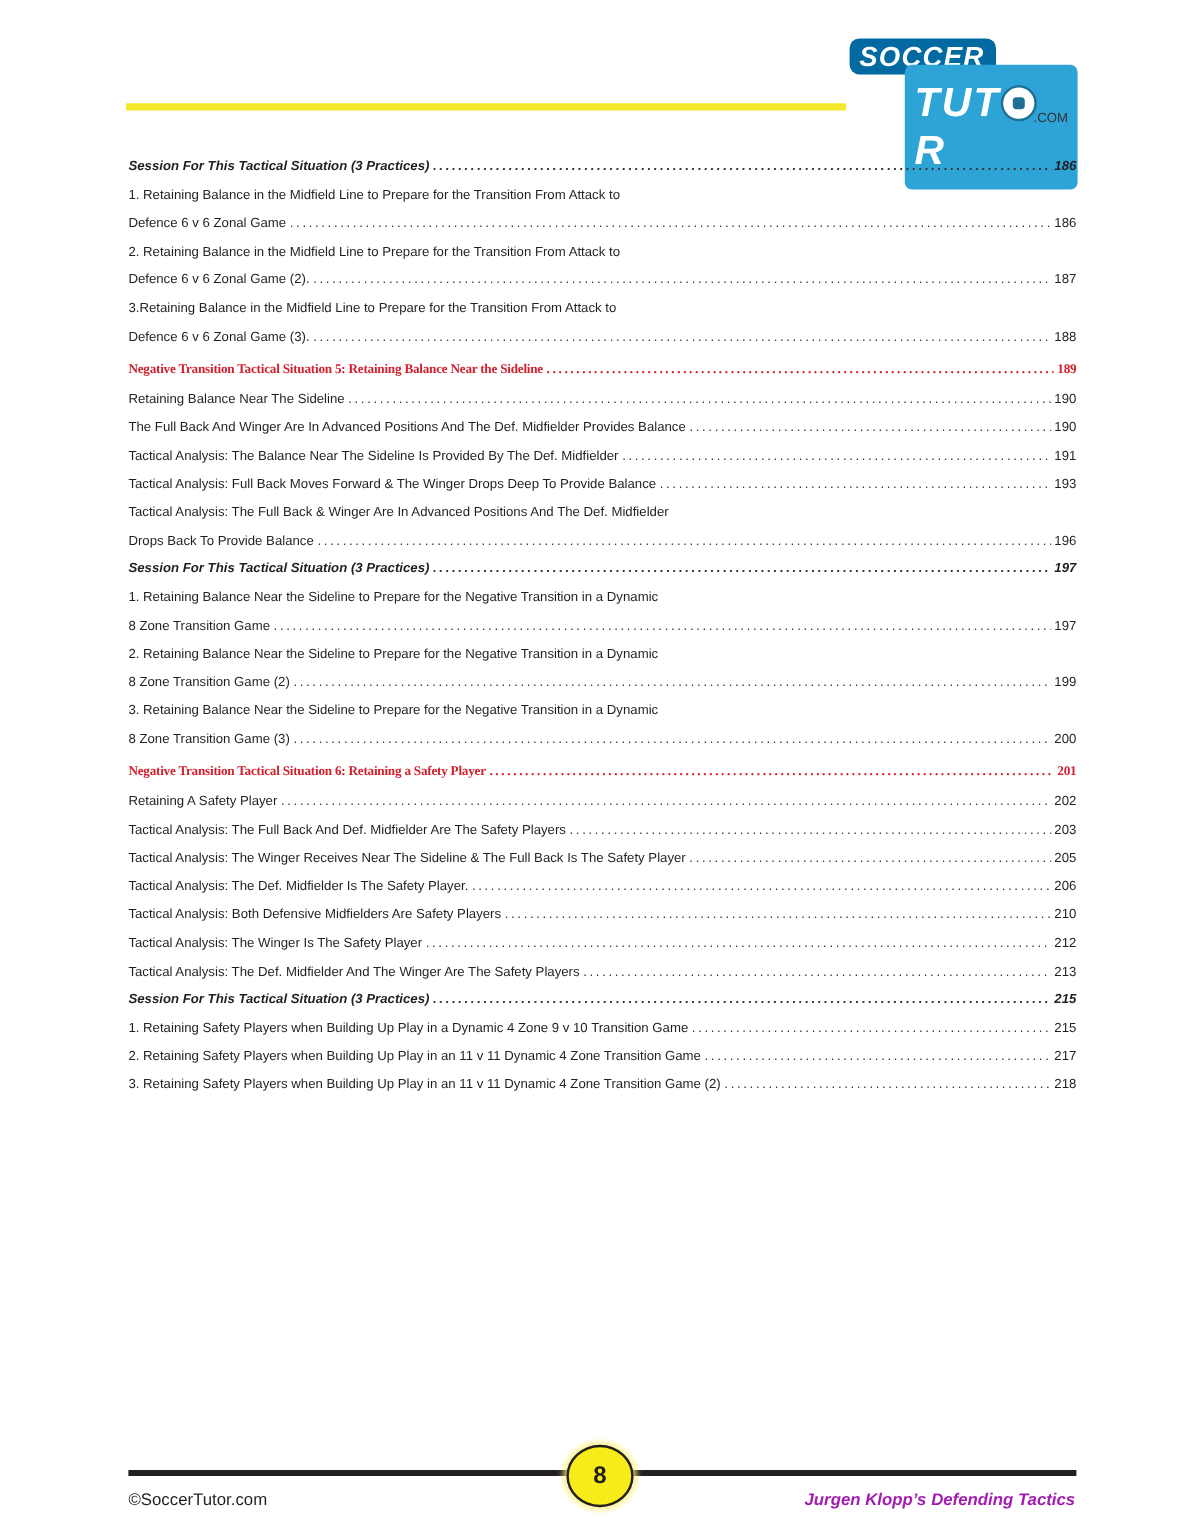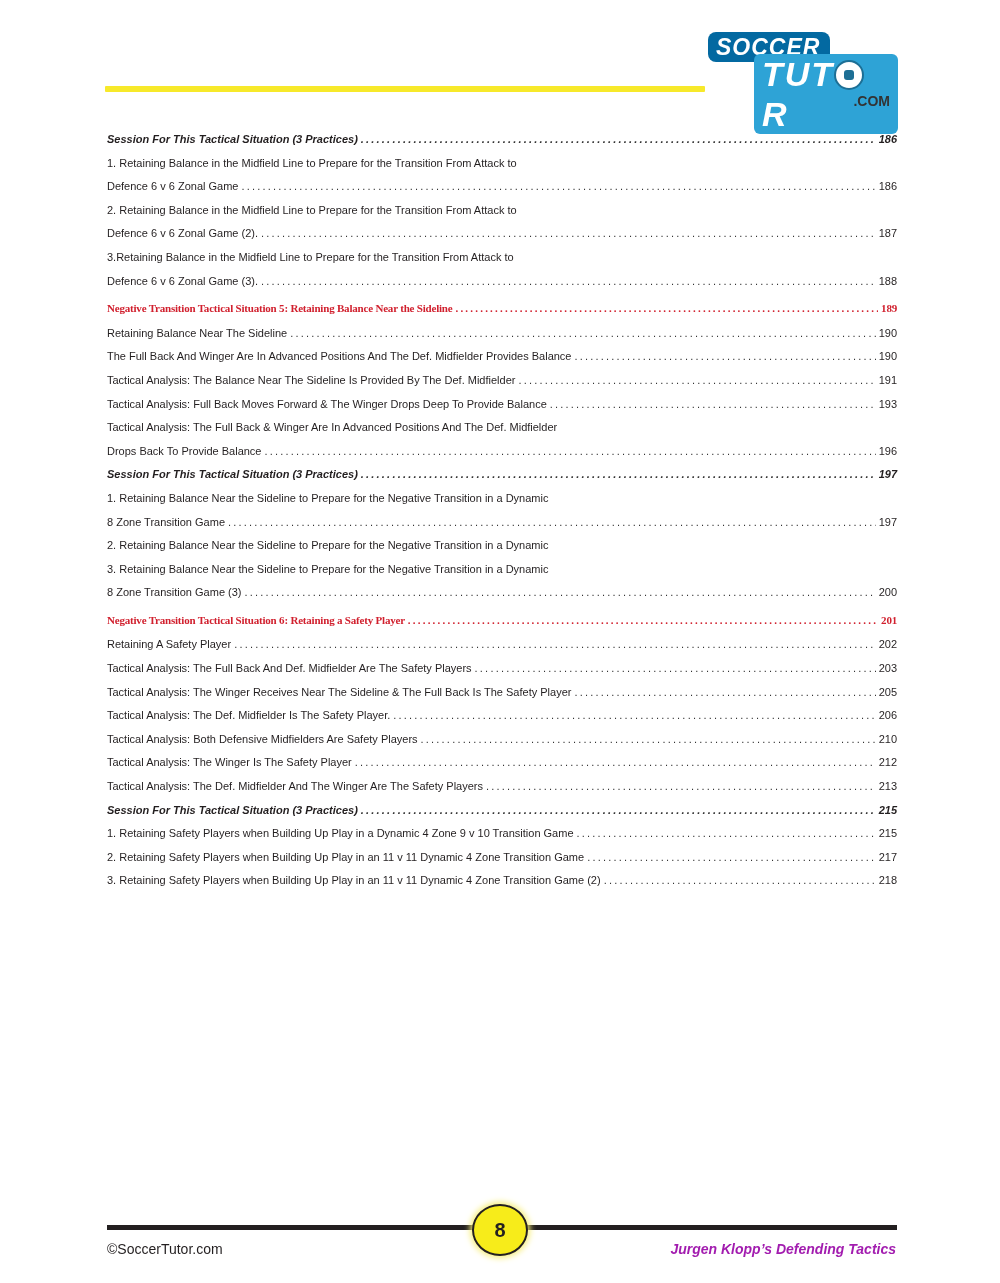--- a/index.html
+++ b/index.html
@@ -5,25 +5,25 @@
   html, body { margin: 0; padding: 0; background: #ffffff; }
   body { width: 1000px; height: 1283px; position: relative; overflow: hidden;
          font-family: "Liberation Sans", "DejaVu Sans", sans-serif; color: #231f20; }
 
   
   .header-rule { position: absolute; left: 105px; top: 86px; width: 600px; height: 6px; background: #f7e92a; border-radius: 1px; }
   .logo { position: absolute; left: 708px; top: 32px; width: 190px; height: 72px; }
   .logo .soccer { position: absolute; left: 0; top: 0; background: #0369a1; color: #fff; font-weight: bold; font-style: italic;
                   font-size: 23px; padding: 2px 10px 2px 8px; border-radius: 8px; letter-spacing: 1px; line-height: 26px; }
   .logo .tutor { position: absolute; left: 46px; top: 22px; background: #2ea3d6; color: #fff; font-weight: bold; font-style: italic;
-                 font-size: 34px; padding: 0 8px; border-radius: 6px; letter-spacing: 2px; line-height: 40px; }
+                 font-size: 34px; padding: 12px 8px; border-radius: 6px; letter-spacing: 2px; line-height: 40px; }
   .logo .ball { display: inline-block; width: 30px; height: 30px; border-radius: 50%; background: #fff; border: 2px solid #1d6f95;
                 vertical-align: -4px; position: relative; box-sizing: border-box; }
   .logo .ball::after { content: ""; position: absolute; left: 8px; top: 8px; width: 10px; height: 10px; background: #1d6f95; border-radius: 3px; }
-  .logo .com { position: absolute; right: 8px; top: 61px; font-size: 14px; font-weight: bold; color: #333; }
+  .logo .com { position: absolute; right: 8px; top: 61px; font-size: 11px; font-weight: normal; color: #333; }
 
   
   .toc { position: absolute; left: 107px; top: 128px; width: 790px; }
   .entry { font-size: 11px; line-height: 23.6px; }
   .entry .line { display: flex; align-items: baseline; white-space: nowrap; }
   .entry .text { flex: 0 0 auto; }
   .entry .dots { flex: 1 1 auto; overflow: hidden; margin: 0 3px; letter-spacing: 2.2px; color: #333; }
   .entry .dots::before { content: "...................................................................................................................................................................................................................."; }
   .entry .page { flex: 0 0 auto; }
   .entry.session { font-style: italic; font-weight: bold; }
@@ -145,20 +145,25 @@
       <div class="line">
         <span class="text">8 Zone Transition Game</span>
         <span class="dots"></span>
         <span class="page">197</span>
       </div>
     </div>
     <div class="entry item">
       <div class="line">
         <span class="text">2. Retaining Balance Near the Sideline to Prepare for the Negative Transition in a Dynamic</span>
       </div>
+      <div class="line">
+        <span class="text">8 Zone Transition Game (2)</span>
+        <span class="dots"></span>
+        <span class="page">199</span>
+      </div>
     </div>
     <div class="entry item">
       <div class="line">
         <span class="text">3. Retaining Balance Near the Sideline to Prepare for the Negative Transition in a Dynamic</span>
       </div>
       <div class="line">
         <span class="text">8 Zone Transition Game (3)</span>
         <span class="dots"></span>
         <span class="page">200</span>
       </div>

